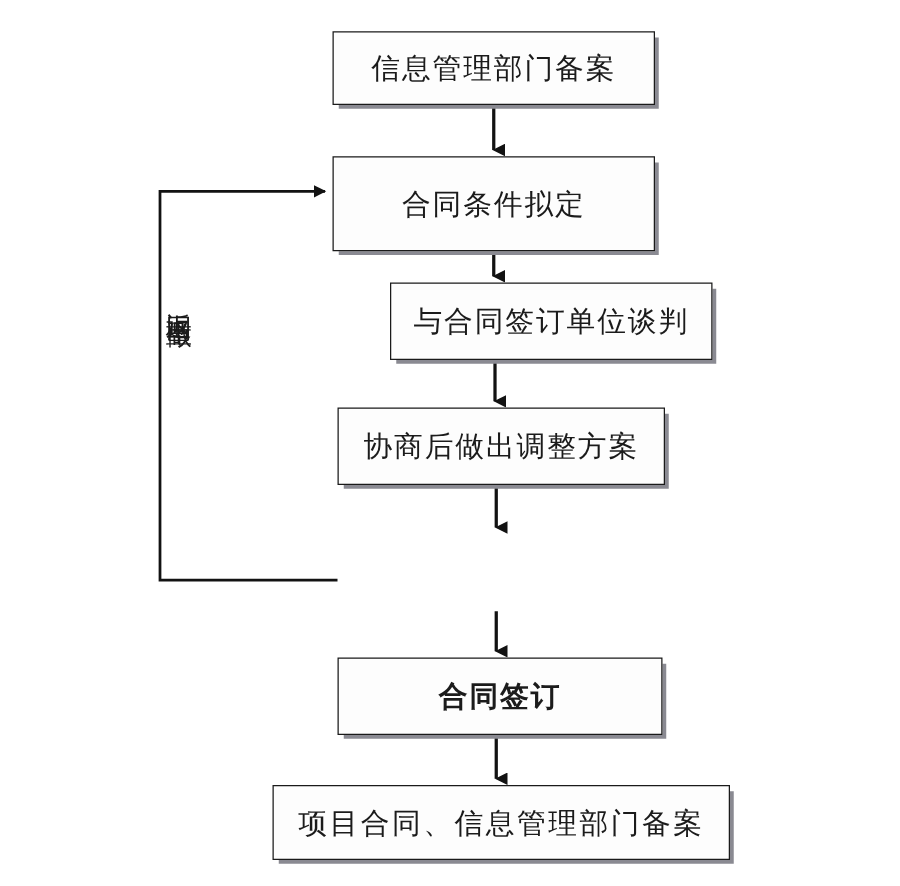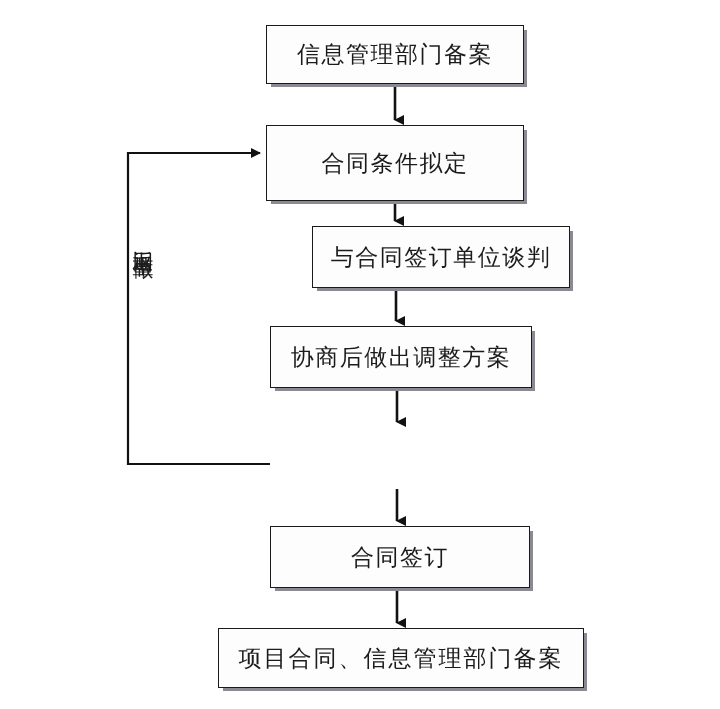--- a/index.html
+++ b/index.html
@@ -105,21 +105,21 @@
 
   <div class="node-box" style="left:268px; top:226px; width:258px; height:62px;margin-left:44px;">
     <span class="node-label">与合同签订单位谈判</span>
   </div>
 
   <div class="node-box" style="left:270px; top:326px; width:262px; height:62px;">
     <span class="node-label">协商后做出调整方案</span>
   </div>
 
 
-  <div class="node-box" style="left:270px; top:526px; width:260px; height:62px;">
+  <div class="node-box" style="left:270px; top:526px; width:260px; height:62px;font-weight:bold;">
     <span class="node-label">合同签订</span>
   </div>
 
   <div class="node-box" style="left:218px; top:628px; width:366px; height:60px;">
     <span class="node-label wide">项目合同、信息管理部门备案</span>
   </div>
 
   <div class="loop-label">返回重做</div>
 
 </div>

